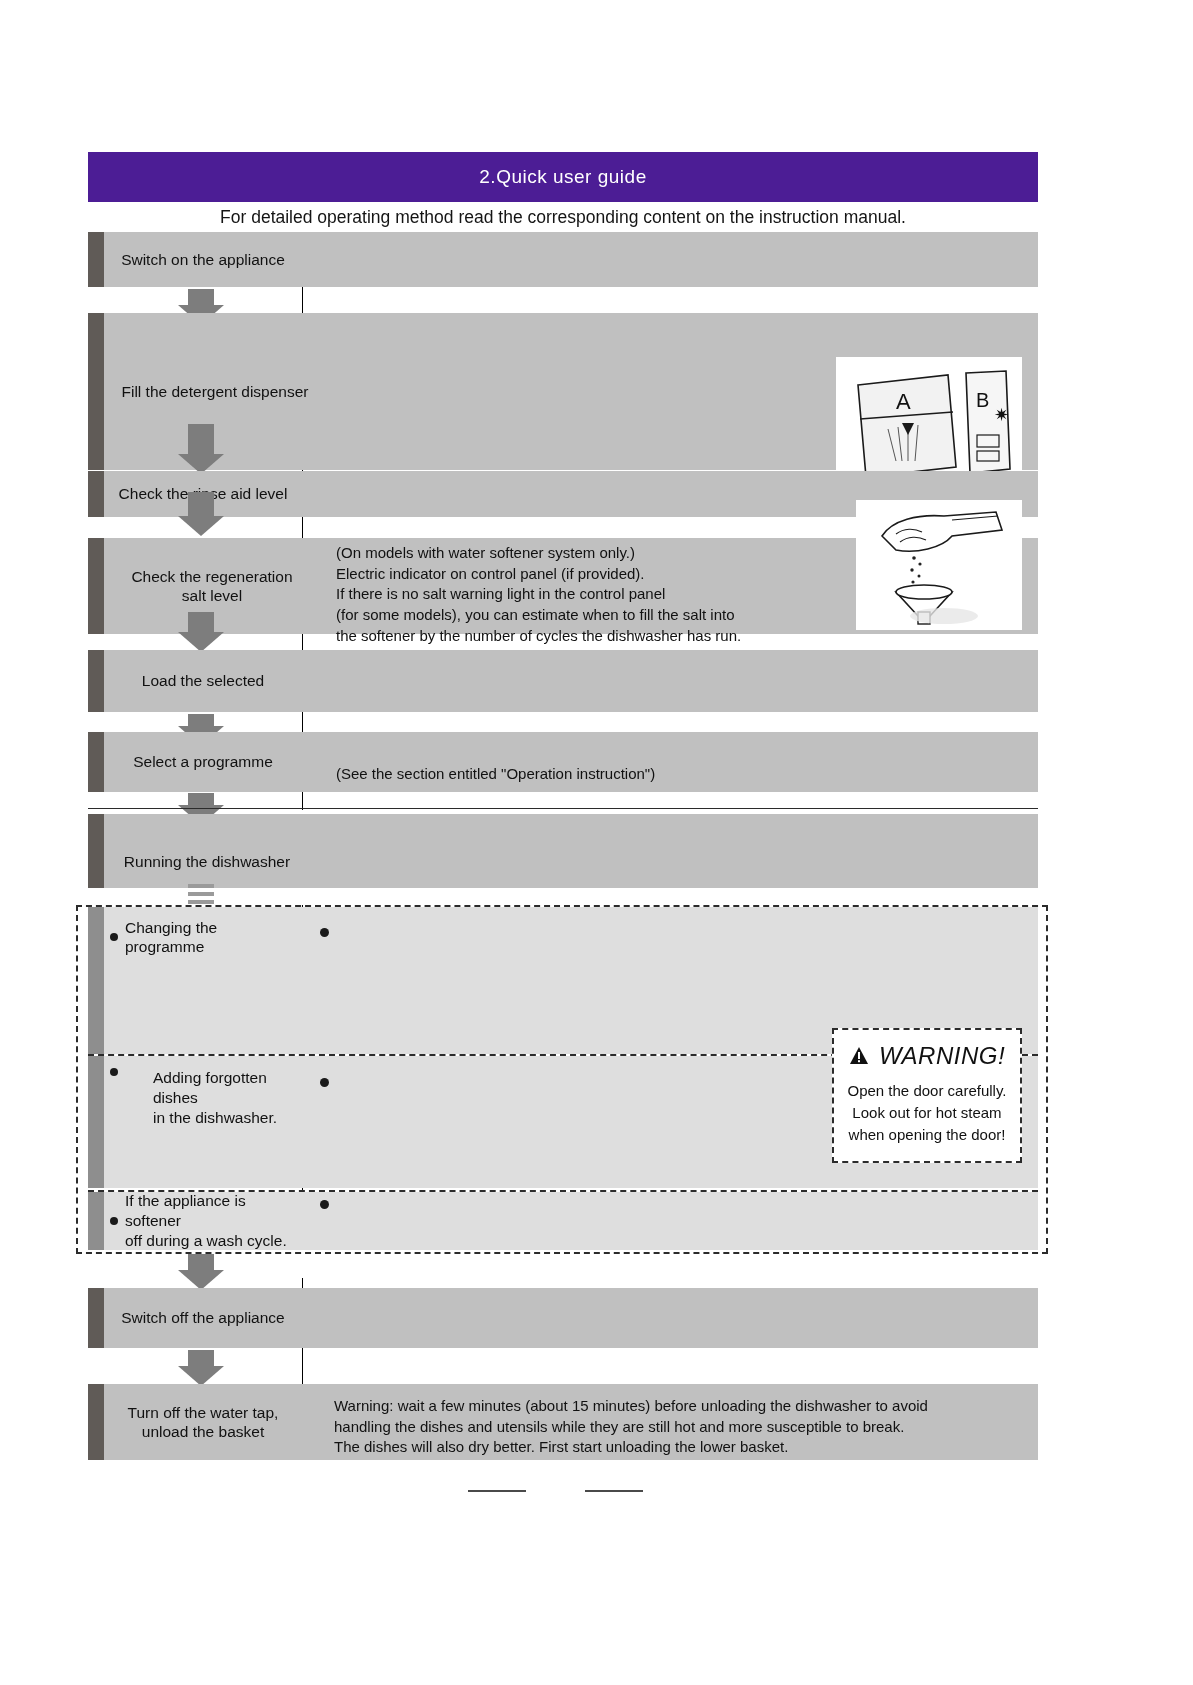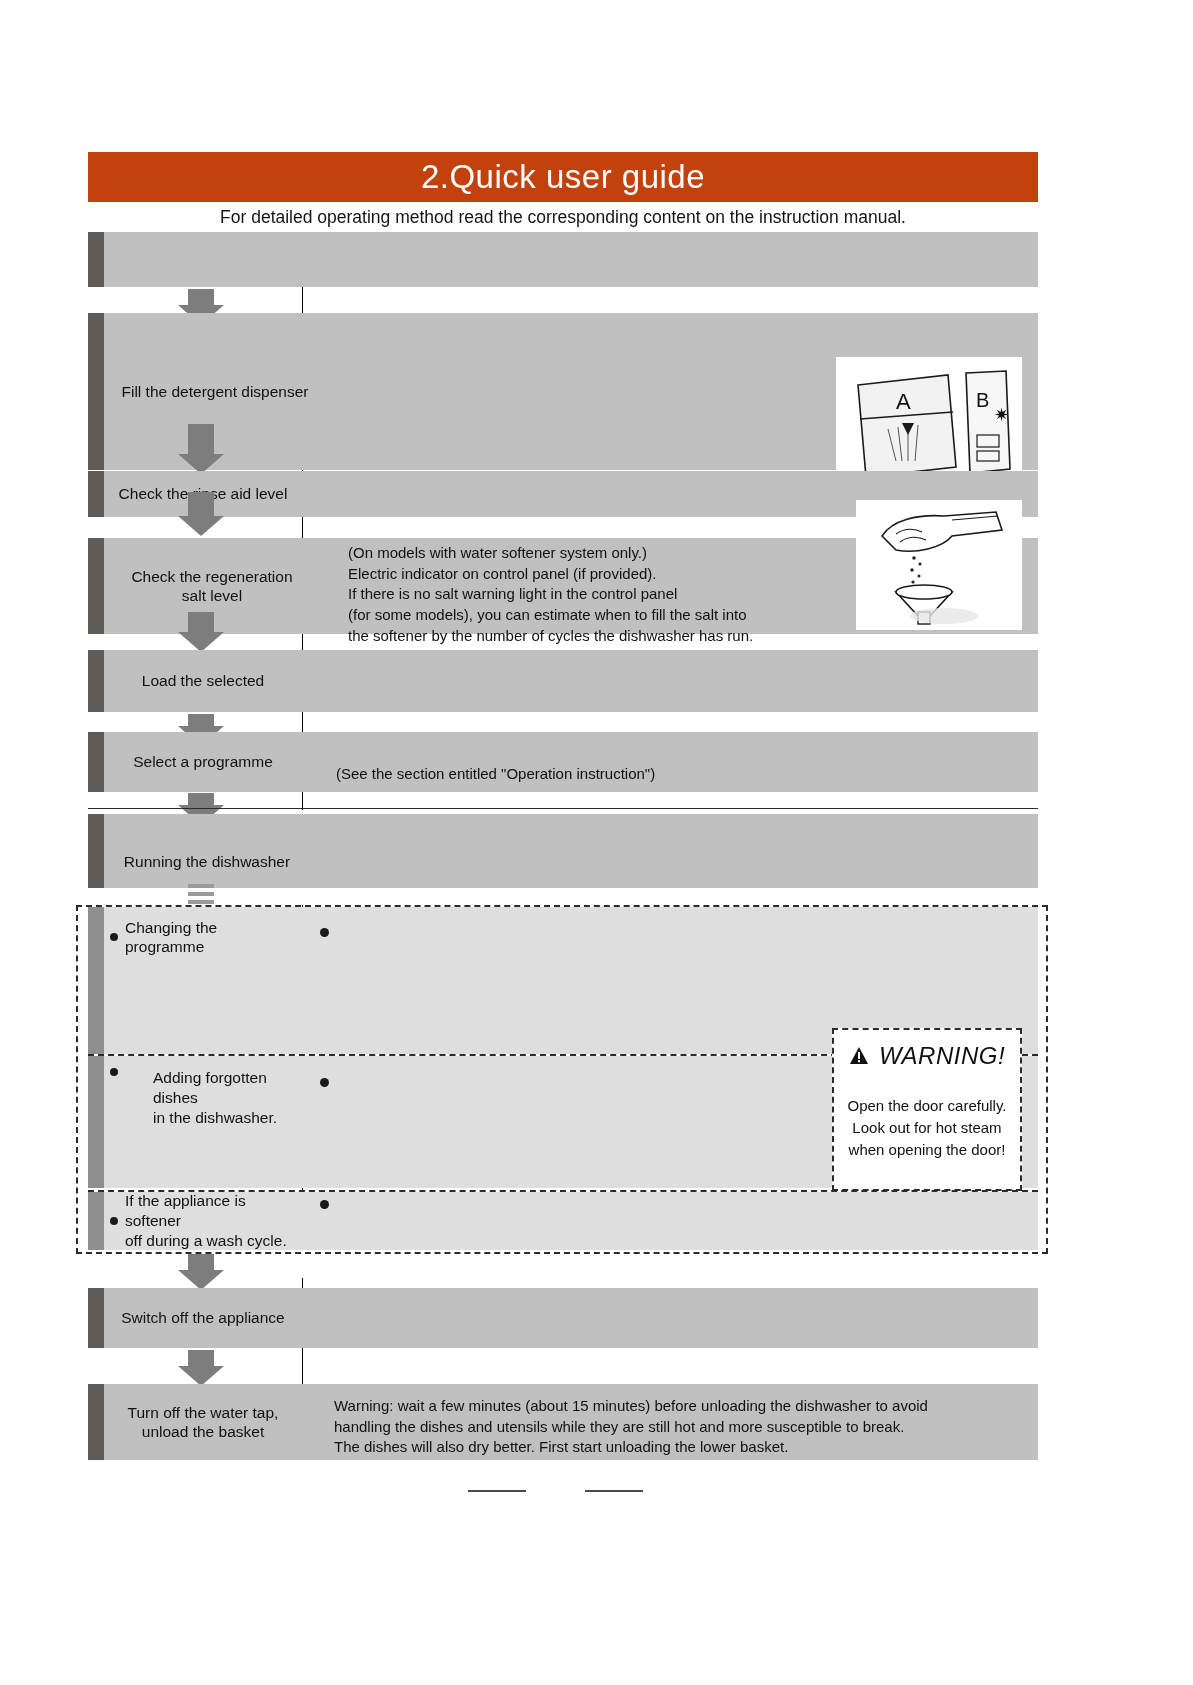--- a/index.html
+++ b/index.html
@@ -6,23 +6,23 @@
   body{
     width:1193px;height:1685px;background:#ffffff;
     font-family:"Liberation Sans","DejaVu Sans",sans-serif;
     color:#1a1a1a;position:relative;overflow:hidden;
   }
   .page{position:absolute;left:0;top:0;width:1193px;height:1685px;}
 
   
   .title-bar{
     position:absolute;left:88px;top:152px;width:950px;height:50px;
-    background:#c2410c;color:#ffffff;
+    background:#4c1d95;color:#ffffff;
     display:flex;align-items:center;justify-content:center;
-    font-size:33px;letter-spacing:.5px;font-weight:400;
+    font-size:19px;letter-spacing:.5px;font-weight:400;
   }
   .subtitle{
     position:absolute;left:88px;top:204px;width:950px;height:26px;
     display:flex;align-items:center;justify-content:center;
     font-size:17.5px;color:#141414;
   }
 
   
   .row{position:absolute;background:#c0c0c0;}
   .row.light{background:#dedede;}
@@ -82,20 +82,21 @@
 
   <div class="title-bar">2.Quick user guide</div>
   <div class="subtitle">For detailed operating method read the corresponding content on the instruction manual.</div>
 
   <div class="vrule" style="left:302px;top:232px;height:578px;"></div>
   <div class="vrule" style="left:302px;top:905px;height:345px;"></div>
   <div class="vrule" style="left:302px;top:1278px;height:168px;"></div>
 
   <div class="row" style="left:88px;top:232px;width:950px;height:55px;"></div>
   <div class="accent" style="left:88px;top:232px;height:55px;"></div>
+  <div class="label" style="left:104px;top:232px;width:198px;height:55px;">Switch on the appliance</div>
   <div class="arrow" style="left:178px;top:289px;">
     <div class="stem" style="height:16px;"></div>
       <div class="head"></div>
   </div>
 
   <div class="row" style="left:88px;top:313px;width:950px;height:157px;"></div>
   <div class="accent" style="left:88px;top:313px;height:157px;"></div>
   <div class="label" style="left:116px;top:313px;width:198px;height:157px;">Fill the detergent dispenser</div>
   <div class="arrow" style="left:178px;top:424px;">
     <div class="stem" style="height:30px;"></div>
@@ -132,21 +133,21 @@
   <div class="label" style="left:104px;top:471px;width:198px;height:46px;">Check the rinse aid level</div>
   <div class="arrow" style="left:178px;top:492px;">
     <div class="stem" style="height:24px;"></div>
       <div class="head"></div>
   </div>
 
   <div class="row" style="left:88px;top:538px;width:950px;height:96px;"></div>
   <div class="accent" style="left:88px;top:538px;height:96px;"></div>
   <div class="label" style="left:104px;top:538px;width:198px;height:96px;white-space:pre-line;padding-left:9px;">Check the regeneration
 salt level</div>
-  <div class="para" style="left:348px;top:543px;width:500px;white-space:pre-line;">(On models with water softener system only.)
+  <div class="para" style="left:336px;top:543px;width:500px;white-space:pre-line;">(On models with water softener system only.)
 Electric indicator on control panel (if provided).
 If there is no salt warning light in the control panel
 (for some models), you can estimate when to fill the salt into
 the softener by the number of cycles the dishwasher has run.</div>
   <div class="arrow" style="left:178px;top:612px;">
     <div class="stem" style="height:20px;"></div>
       <div class="head"></div>
   </div>
 
   <div class="illus" style="left:856px;top:500px;width:166px;height:130px;">
@@ -217,21 +218,21 @@
 
   <div class="row light" style="left:88px;top:1056px;width:950px;height:132px;"></div>
   <div class="accent mid" style="left:88px;top:1056px;height:132px;"></div>
   <div class="label left" style="left:110px;top:1050px;width:195px;height:60px;align-items:flex-start;padding-top:18px;box-sizing:border-box;">
     <span class="bdot"></span>
     <span style="white-space:pre-line;line-height:1.3;margin-left:28px;">Adding forgotten dishes
 in the dishwasher.</span>
   </div>
   <div class="dot" style="left:320px;top:1078px;"></div>
 
-  <div class="warn" style="left:832px;top:1028px;width:190px;height:163px;gap:15px;">
+  <div class="warn" style="left:832px;top:1028px;width:190px;height:135px;">
     <div class="warn-head">
       <svg width="20" height="20" viewBox="0 0 20 20">
         <polygon points="10,1 19,18 1,18" fill="#111"></polygon>
         <rect x="9" y="6" width="2" height="7" fill="#fff"></rect>
         <rect x="9" y="14.2" width="2" height="2" fill="#fff"></rect>
       </svg>
       <span class="warn-title">WARNING!</span>
     </div>
     <div class="warn-body" style="white-space:pre-line;">Open the door carefully.
 Look out for hot steam

